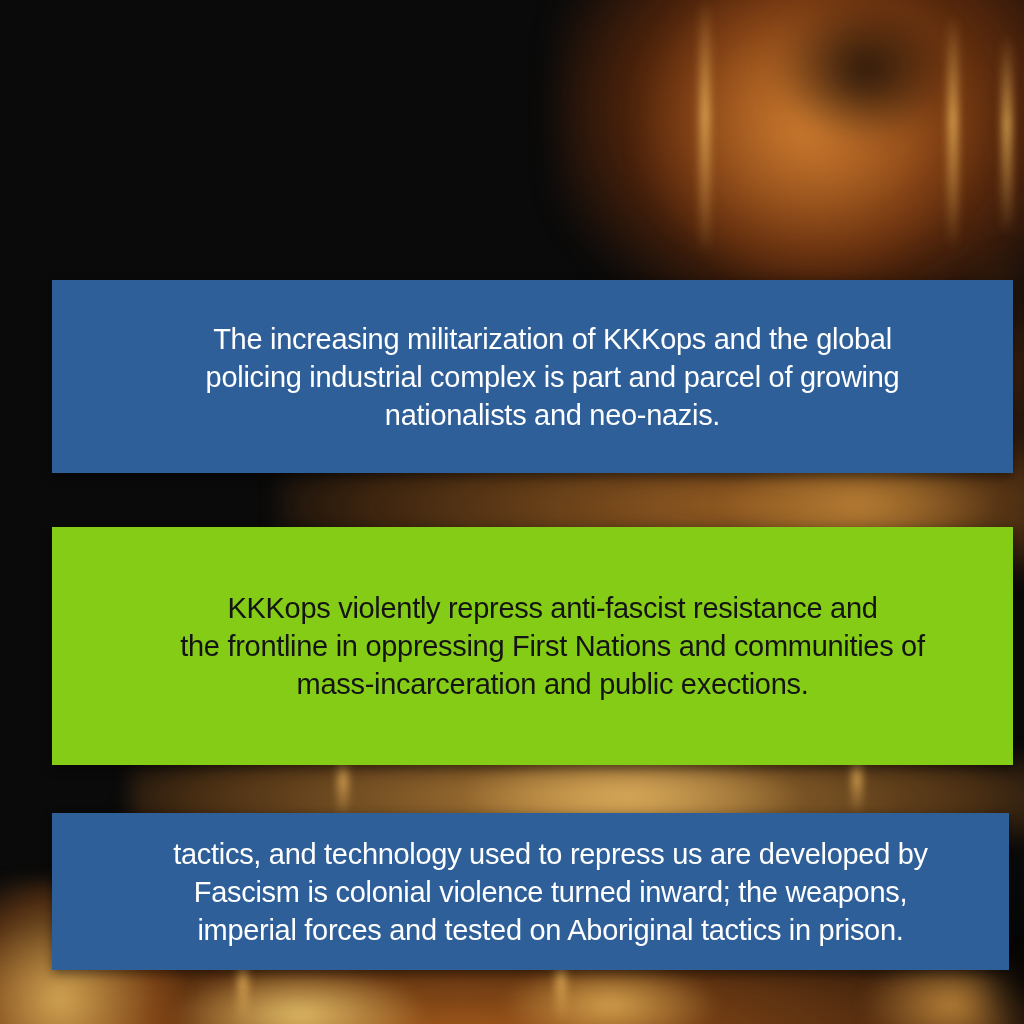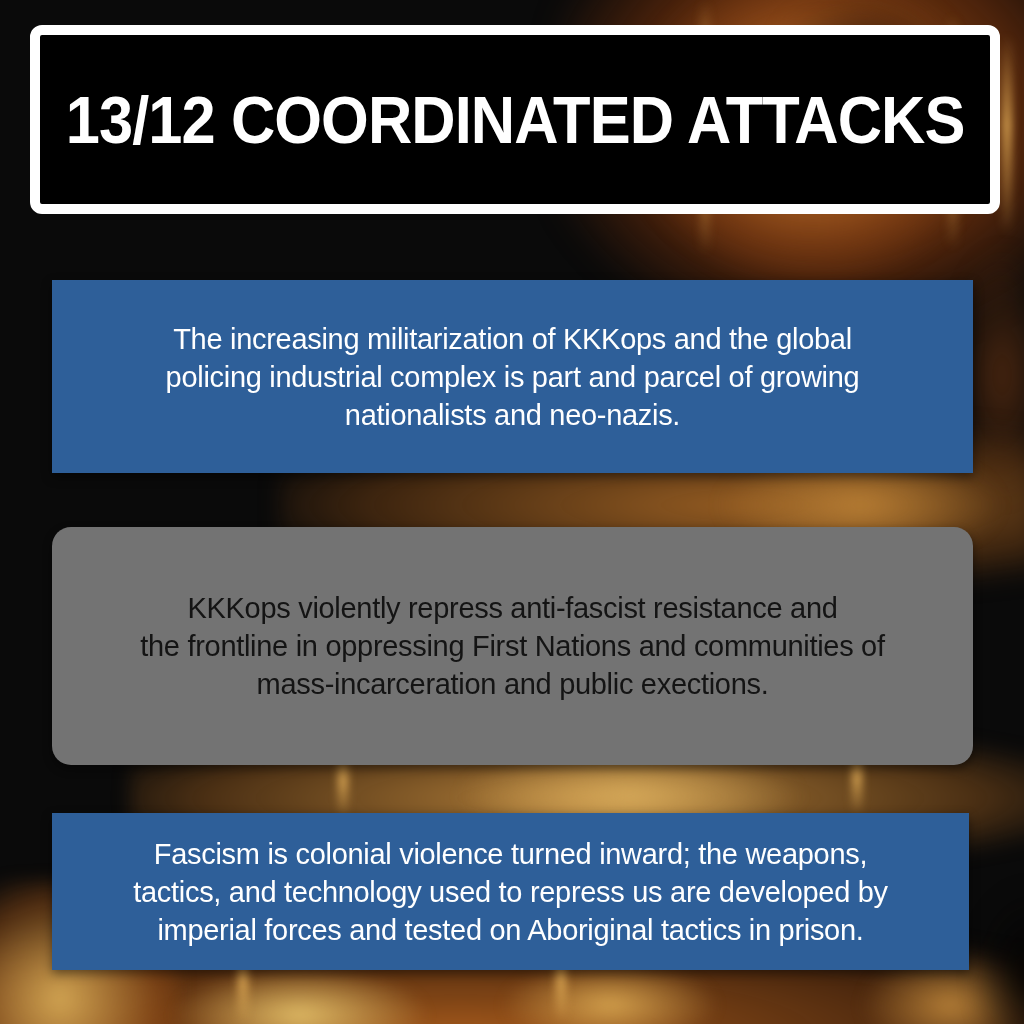--- a/index.html
+++ b/index.html
@@ -69,27 +69,27 @@
   }
   .title-text{
     color:#ffffff;font-weight:700;font-size:66px;white-space:nowrap;
     letter-spacing:-1px;transform:scaleX(.93);transform-origin:center;
   }
 
   
   .panel{
     position:absolute;left:52px;width:921px;
     display:flex;flex-direction:column;justify-content:center;align-items:center;
-    text-align:center;box-shadow:0 4px 10px rgba(0,0,0,.45);
+    text-align:center;box-shadow:0 4px 10px rgba(0,0,0,.45);padding-left:40px;
   }
   .panel .line{font-size:29px;line-height:38px;letter-spacing:-.3px;white-space:nowrap;}
   .panel .run{font-weight:400;}
   .panel .run.bold{font-weight:400;}
   .panel-blue{background:#2e5f99;color:#ffffff;}
-  .panel-white{background:#737373;color:#141414;border-radius:19px;}
+  .panel-white{background:#84cc16;color:#141414;}
   #panel-militarization{top:280px;height:193px;}
   #panel-repression{top:527px;height:238px;}
   #panel-fascism{top:813px;height:157px;width:917px;}
 </style>
 </head>
 <body>
 
 <div class="canvas">
 
   <div>
@@ -109,23 +109,20 @@
     <div class="flame fl-br-dark"></div>
     <div class="streak s1"></div>
     <div class="streak s2"></div>
     <div class="streak s3"></div>
     <div class="streak s4"></div>
     <div class="streak s5"></div>
     <div class="streak s6"></div>
     <div class="streak s7"></div>
   </div>
 
-  <div class="title-frame">
-    <div class="title-text">13/12 COORDINATED ATTACKS</div>
-  </div>
 
   <div class="panel panel-blue" id="panel-militarization">
     <div class="line">
       <span class="run">The increasing militarization of KKKops and the global</span>
     </div>
     <div class="line">
       <span class="run">policing industrial complex is part and parcel of </span><span class="run bold">growing</span>
     </div>
     <div class="line">
       <span class="run">nationalists and neo-nazis.</span>
@@ -139,23 +136,23 @@
     <div class="line">
       <span class="run">the frontline in oppressing First Nations and communities of</span>
     </div>
     <div class="line">
       <span class="run bold">mass-incarceration and public exections.</span>
     </div>
   </div>
 
   <div class="panel panel-blue" id="panel-fascism">
     <div class="line">
-      <span class="run bold">Fascism is colonial violence turned inward;</span><span class="run"> the weapons,</span>
+      <span class="run">tactics, and technology used to repress us are developed by</span>
     </div>
     <div class="line">
-      <span class="run">tactics, and technology used to repress us are developed by</span>
+      <span class="run bold">Fascism is colonial violence turned inward;</span><span class="run"> the weapons,</span>
     </div>
     <div class="line">
       <span class="run">imperial forces and </span><span class="run bold">tested on Aboriginal tactics in prison.</span>
     </div>
   </div>
 
 </div>
 
 </body></html>

